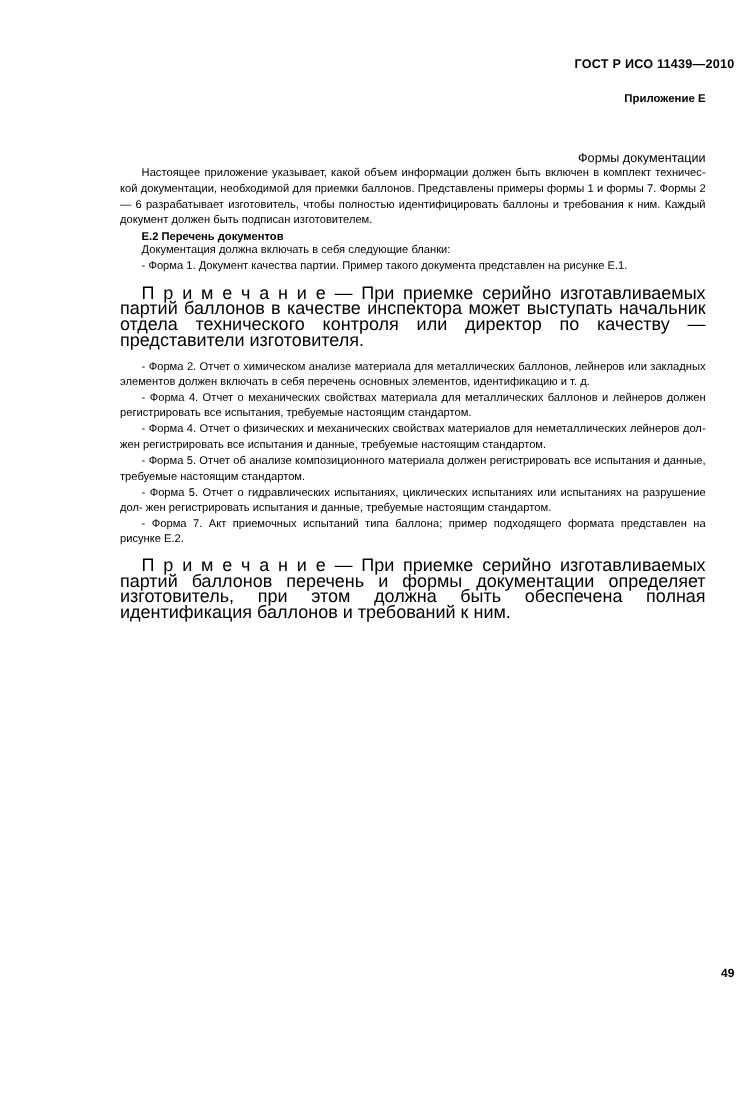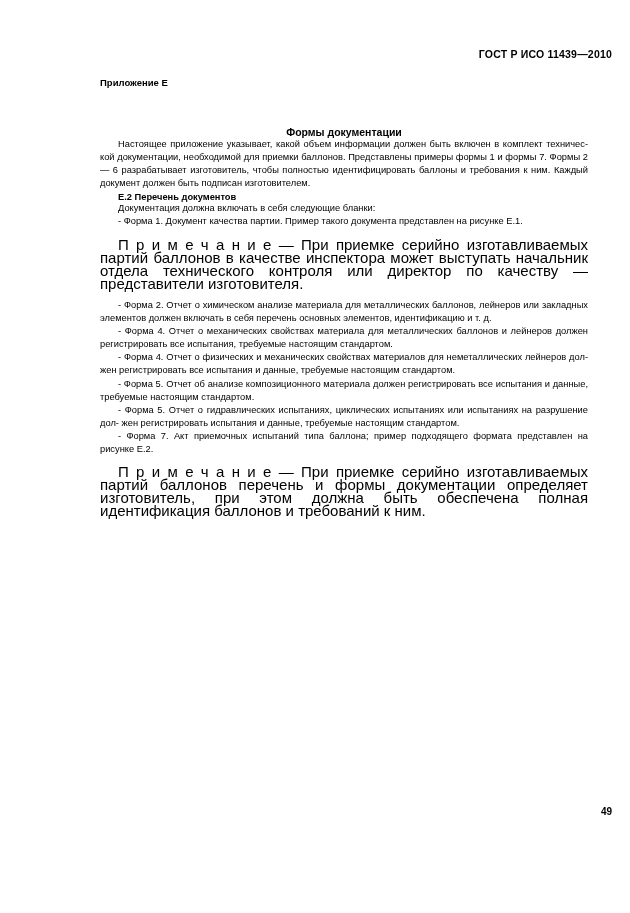--- a/index.html
+++ b/index.html
@@ -32,37 +32,37 @@
     letter-spacing: 0.2px;
     white-space: nowrap;
   }
   .content {
     position: absolute;
     top: 76px;
     left: 72px;
     width: 488px;
   }
   .annex-title {
-    text-align: left;
+    text-align: right;
     font-size: 9.5px;
     font-weight: bold;
     line-height: 14px;
     margin: 0;
   }
   .annex-sub {
     text-align: center;
     font-size: 9.5px;
     font-weight: bold;
     line-height: 14px;
     margin: 0;
   }
   .doc-title {
-    text-align: center;
+    text-align: right;
     font-size: 10.5px;
-    font-weight: bold;
+    font-weight: normal;
     margin: 36px 0 0 0;
   }
   .clause-head {
     font-size: 9.3px;
     font-weight: bold;
     margin: 22px 0 0 0;
     text-indent: 18px;
   }
   .clause-head.tight {
     margin-top: 2px;

